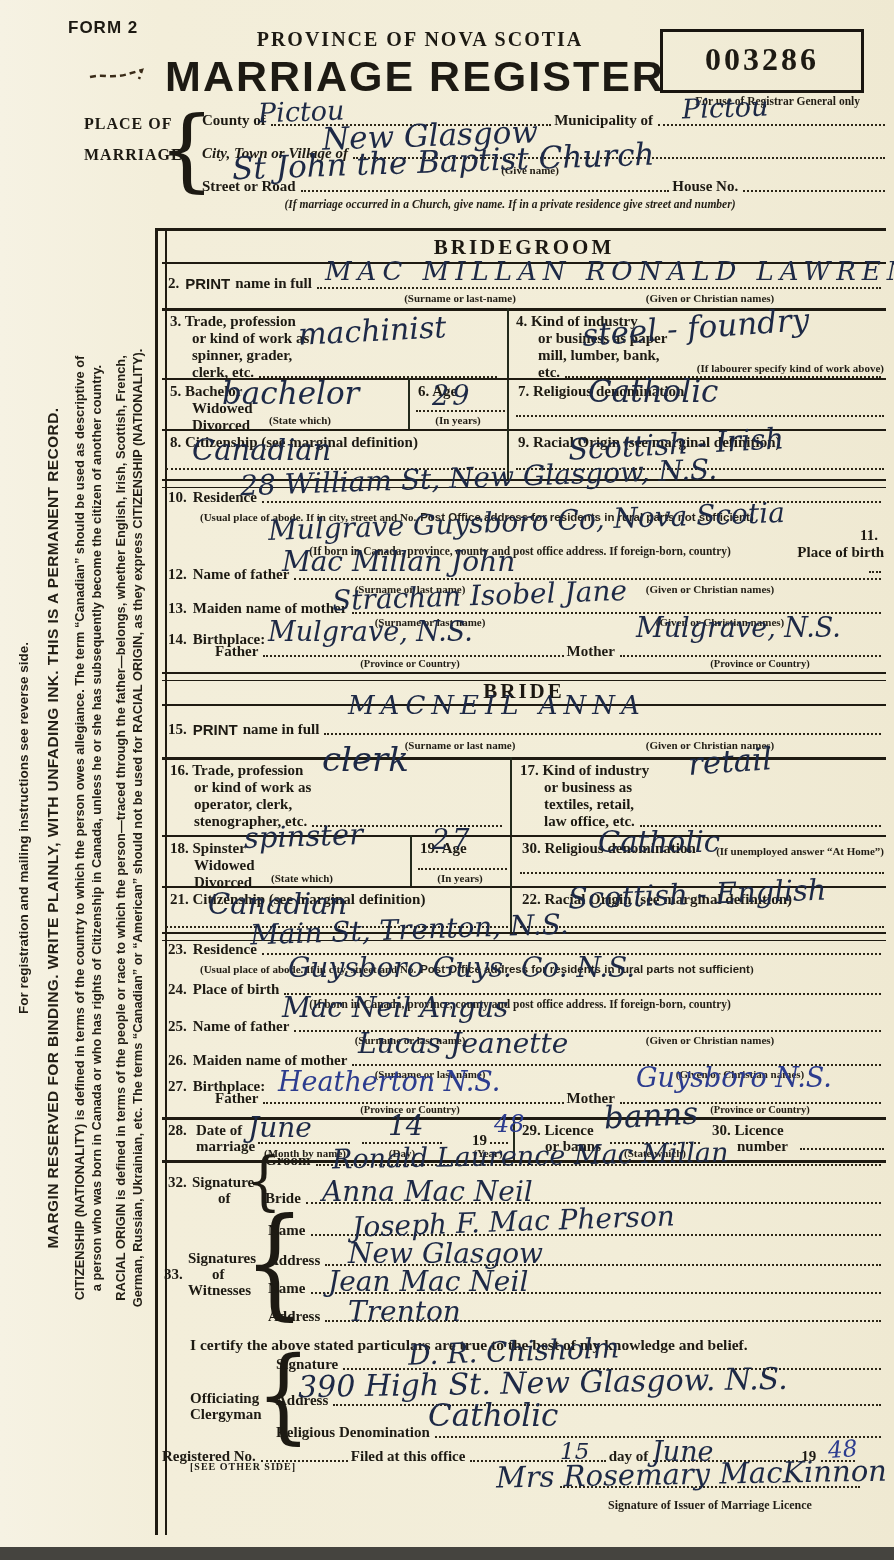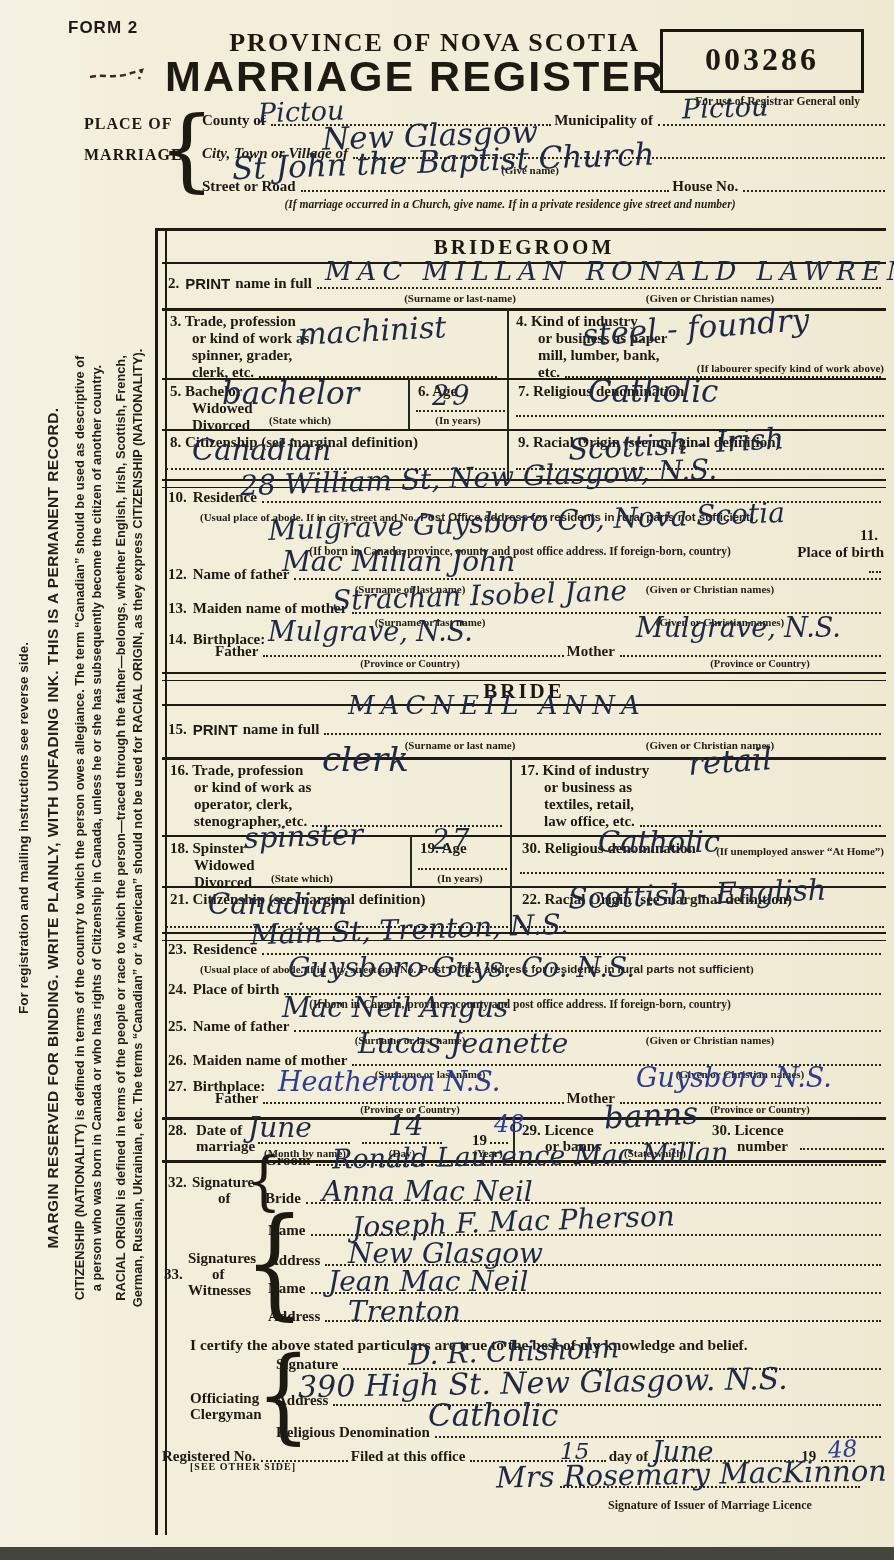--- a/index.html
+++ b/index.html
@@ -39,21 +39,21 @@
     <div class="ml" style="font-size:12.8px;margin-bottom:2px;">CITIZENSHIP (NATIONALITY) is defined in terms of the country to which the person owes allegiance.   The term “Canadian” should be used as descriptive of</div>
     <div class="ml" style="font-size:12.8px;margin-bottom:9px;">a person who was born in Canada or who has rights of Citizenship in Canada, unless he or she has subsequently become the citizen of another country.</div>
     <div class="ml" style="font-size:12.8px;margin-bottom:2px;">RACIAL ORIGIN is defined in terms of the people or race to which the person—traced through the father—belongs, whether English, Irish, Scottish, French,</div>
     <div class="ml" style="font-size:12.8px;">German, Russian, Ukrainian, etc.   The terms “Canadian” or “American” should not be used for RACIAL ORIGIN, as they express CITIZENSHIP (NATIONALITY).</div>
   </div>
 
   <div class="abs lbl sans" style="left:68px;top:18px;font-size:17px;letter-spacing:1px;">FORM 2</div>
   <svg class="abs" style="left:88px;top:55px;" width="70" height="28" viewBox="0 0 70 28">
       <path d="M2 22 q8 -2 16 -1 q12 1 22 -2 l14 -4 l-3 9" stroke="#3a2b18" stroke-width="2.5" fill="none" stroke-dasharray="6 4"></path>
     </svg>
-  <div class="abs lbl center" style="left:200px;top:28px;width:440px;font-size:26px;letter-spacing:2px;text-align:right;">PROVINCE OF NOVA SCOTIA</div>
+  <div class="abs lbl center" style="left:200px;top:28px;width:440px;font-size:20px;letter-spacing:2px;">PROVINCE OF NOVA SCOTIA</div>
   <div class="abs lbl sans center" style="left:165px;top:52px;width:500px;font-size:43px;letter-spacing:2px;">MARRIAGE REGISTER</div>
   <div class="abs seal center" style="left:660px;top:29px;width:198px;height:58px;">
     <div class="lbl" style="font-size:32px;letter-spacing:3px;margin-top:9px;">003286</div>
   </div>
   <div class="abs note" style="left:660px;top:95px;width:200px;text-align:right;font-size:11.5px;">For use of Registrar General only</div>
 
   <div class="abs lbl" style="left:84px;top:115px;font-size:16px;letter-spacing:1px;">PLACE OF</div>
   <div class="abs lbl" style="left:84px;top:146px;font-size:16px;letter-spacing:1px;">MARRIAGE</div>
   <div class="brace" style="left:158px;top:96px;font-size:90px;transform:scaleY(1.0);"></div>
 

